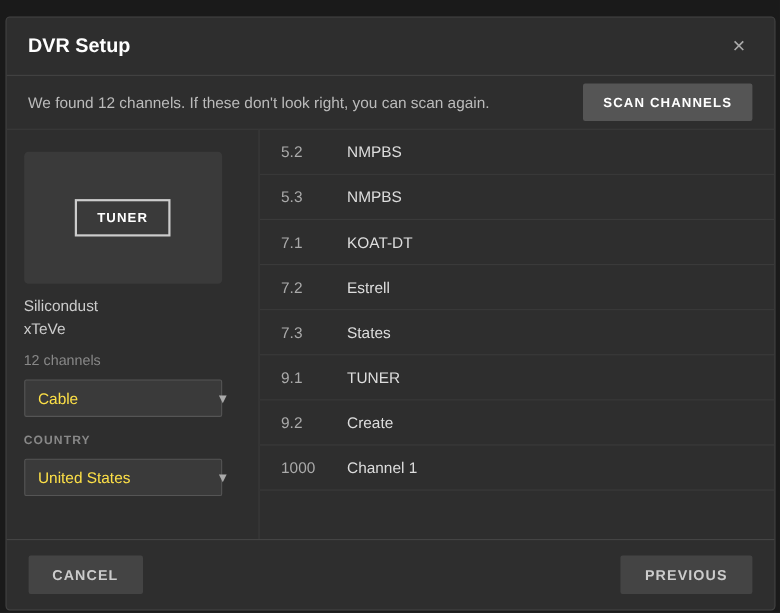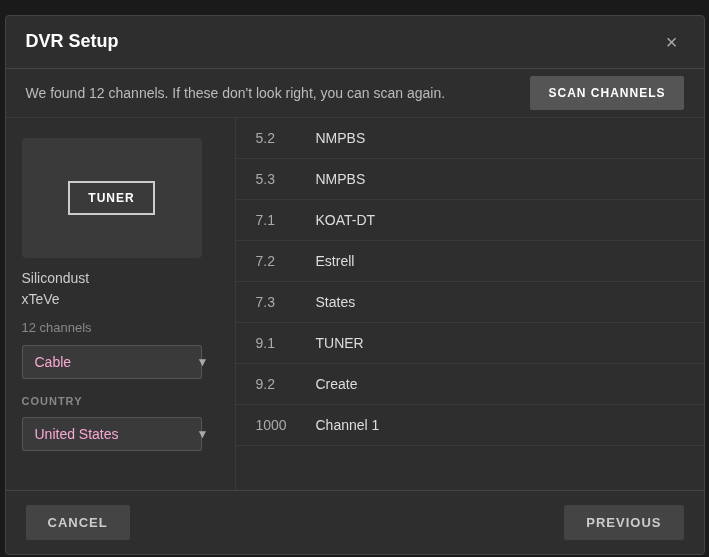--- a/index.html
+++ b/index.html
@@ -113,21 +113,21 @@
       color: #888;
     }
     .select-wrapper {
       position: relative;
       display: inline-block;
     }
     .select-wrapper select {
       appearance: none;
       background: #3a3a3a;
       border: 1px solid #555;
-      color: #f9a8d4;
+      color: #fde047;
       padding: 8px 32px 8px 12px;
       font-size: 14px;
       cursor: pointer;
       border-radius: 2px;
       width: 180px;
       outline: none;
     }
     .select-arrow {
       position: absolute;
       right: 10px;

